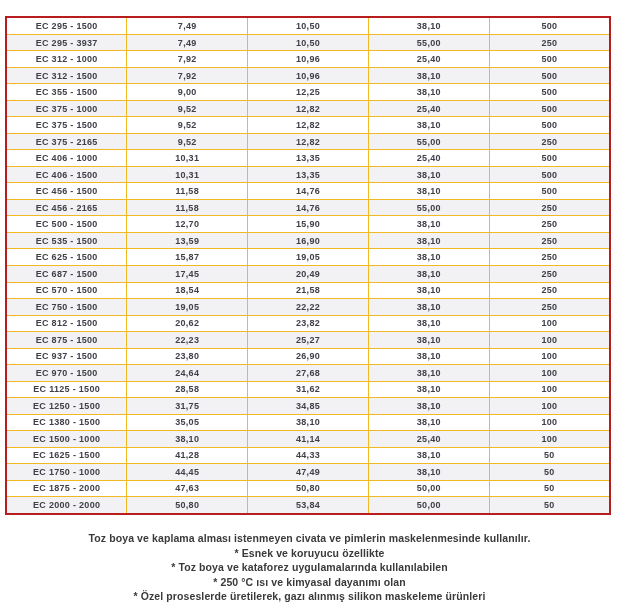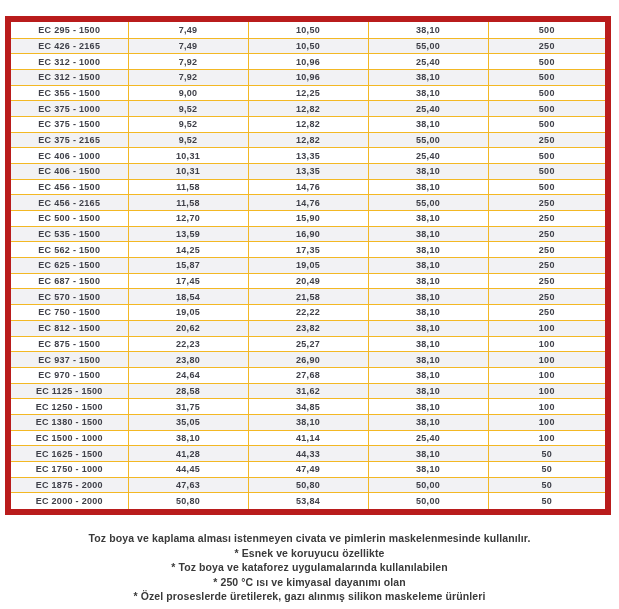--- a/index.html
+++ b/index.html
@@ -12,21 +12,21 @@
     height: 609px;
     font-family: "Liberation Sans", sans-serif;
     overflow: hidden;
   }
   .price-table {
     border-collapse: collapse;
     table-layout: fixed;
     margin: 16px 0 0 5px;
     width: 606px;
     height: 499px;
-    border: 6px solid #b91c1c;
+    border: 2px solid #b91c1c;
   }
   .price-table td {
     border: 1px solid #F3B824;
     text-align: center;
     vertical-align: middle;
     font-size: 9px;
     font-weight: bold;
     letter-spacing: 0.3px;
     color: #3F4049;
     padding: 0;
@@ -53,21 +53,21 @@
 <table class="price-table">
   <tbody>
       <tr>
         <td>EC 295 - 1500</td>
         <td>7,49</td>
         <td>10,50</td>
         <td>38,10</td>
         <td>500</td>
       </tr>
       <tr>
-        <td>EC 426 - 2165</td>
+        <td>EC 295 - 3937</td>
         <td>7,49</td>
         <td>10,50</td>
         <td>55,00</td>
         <td>250</td>
       </tr>
       <tr>
         <td>EC 312 - 1000</td>
         <td>7,92</td>
         <td>10,96</td>
         <td>25,40</td>
@@ -140,27 +140,20 @@
         <td>EC 500 - 1500</td>
         <td>12,70</td>
         <td>15,90</td>
         <td>38,10</td>
         <td>250</td>
       </tr>
       <tr>
         <td>EC 535 - 1500</td>
         <td>13,59</td>
         <td>16,90</td>
-        <td>38,10</td>
-        <td>250</td>
-      </tr>
-      <tr>
-        <td>EC 562 - 1500</td>
-        <td>14,25</td>
-        <td>17,35</td>
         <td>38,10</td>
         <td>250</td>
       </tr>
       <tr>
         <td>EC 625 - 1500</td>
         <td>15,87</td>
         <td>19,05</td>
         <td>38,10</td>
         <td>250</td>
       </tr>

